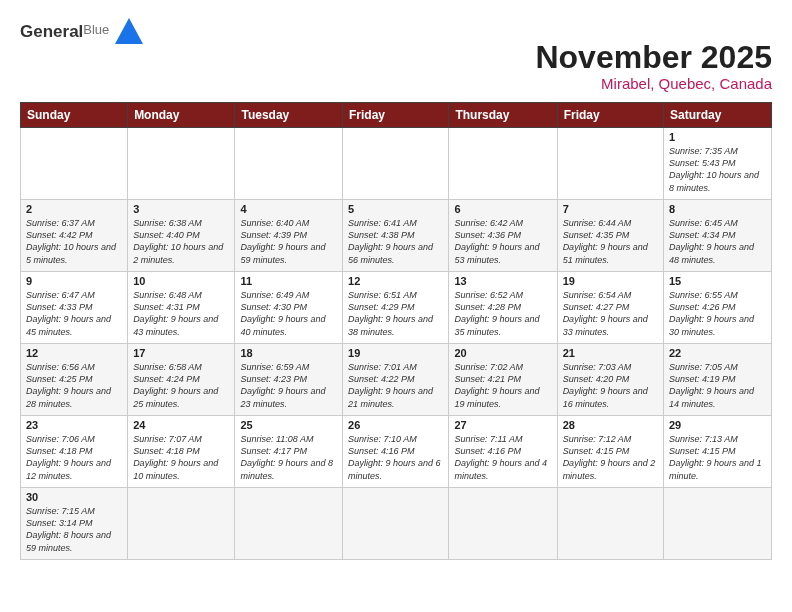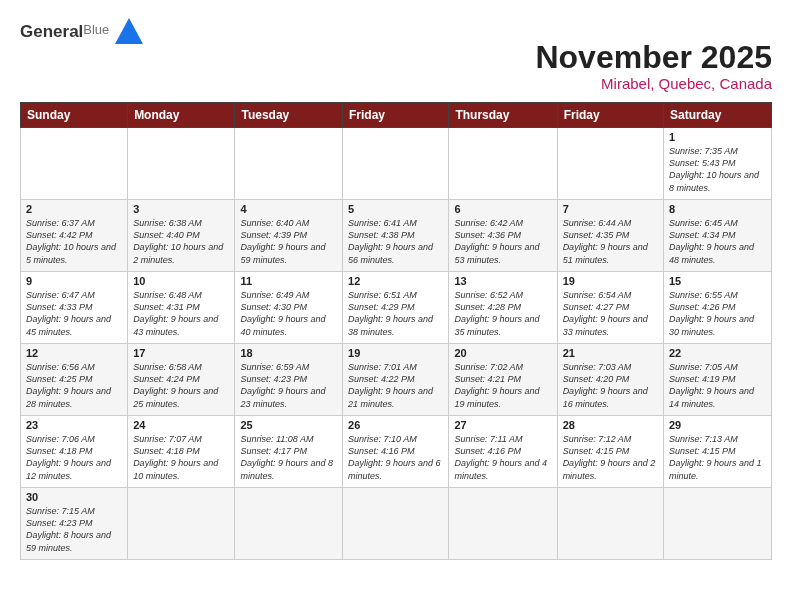--- a/index.html
+++ b/index.html
@@ -308,21 +308,21 @@
             <div class="day-number">29</div>
             <div class="day-info">Sunrise: 7:13 AM
 Sunset: 4:15 PM
 Daylight: 9 hours and 1 minute.</div>
           </td>
         </tr>
         <tr class="row-shaded">
           <td>
             <div class="day-number">30</div>
             <div class="day-info">Sunrise: 7:15 AM
-Sunset: 4:23 PM
+Sunset: 3:14 PM
 Daylight: 8 hours and 59 minutes.</div>
           </td>
           <td class="empty-cell"></td>
           <td class="empty-cell"></td>
           <td class="empty-cell"></td>
           <td class="empty-cell"></td>
           <td class="empty-cell"></td>
           <td class="empty-cell"></td>
         </tr>
       </tbody>

